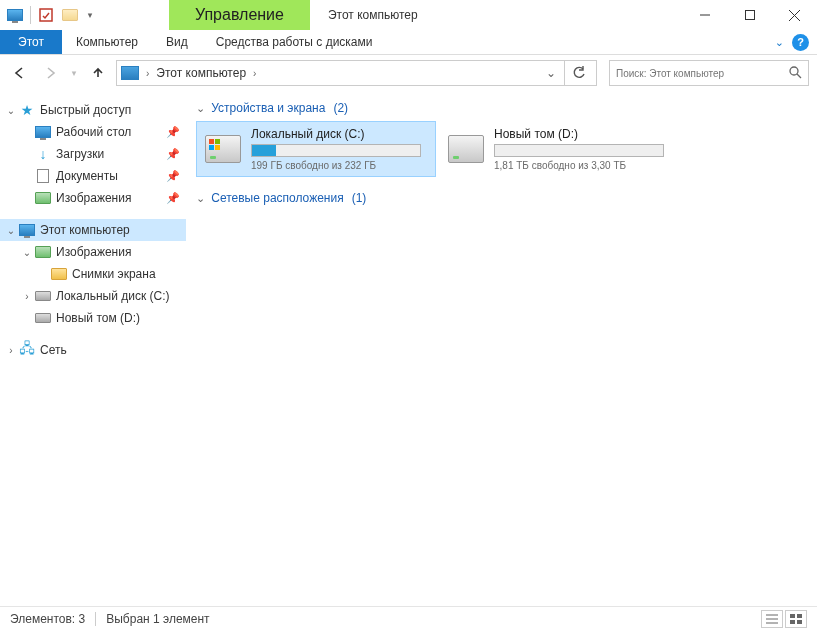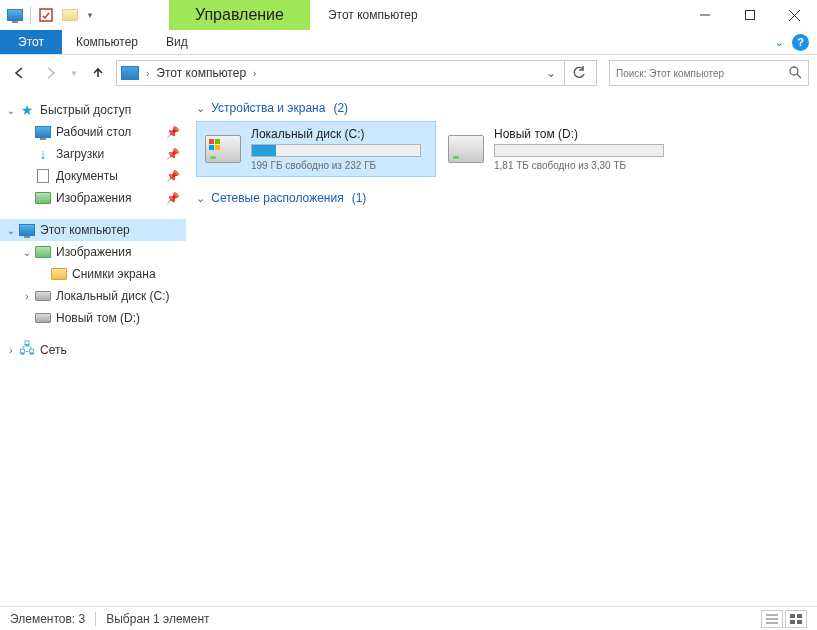--- a/index.html
+++ b/index.html
@@ -137,20 +137,21 @@
           <line x1="11" y1="0" x2="0" y2="11" stroke-width="1"></line>
         </svg>
       </div>
   </div>
 </div>
 
 <div class="ribbon-tabs">
   <div class="rtab file">Этот</div>
   <div class="rtab">Компьютер</div>
   <div class="rtab">Вид</div>
+  <div class="rtab context">Средства работы с дисками</div>
   <div class="ribbon-right">
     <span style="color:#1979ca;font-size:11px;">⌄</span>
     <div class="help-circle">?</div>
   </div>
 </div>
 
 <div class="navbar">
   <div class="nav-btn">
       <svg width="16" height="16">
         <path d="M10 3 L4 8 L10 13" fill="none" stroke="#333" stroke-width="1.6"></path>

